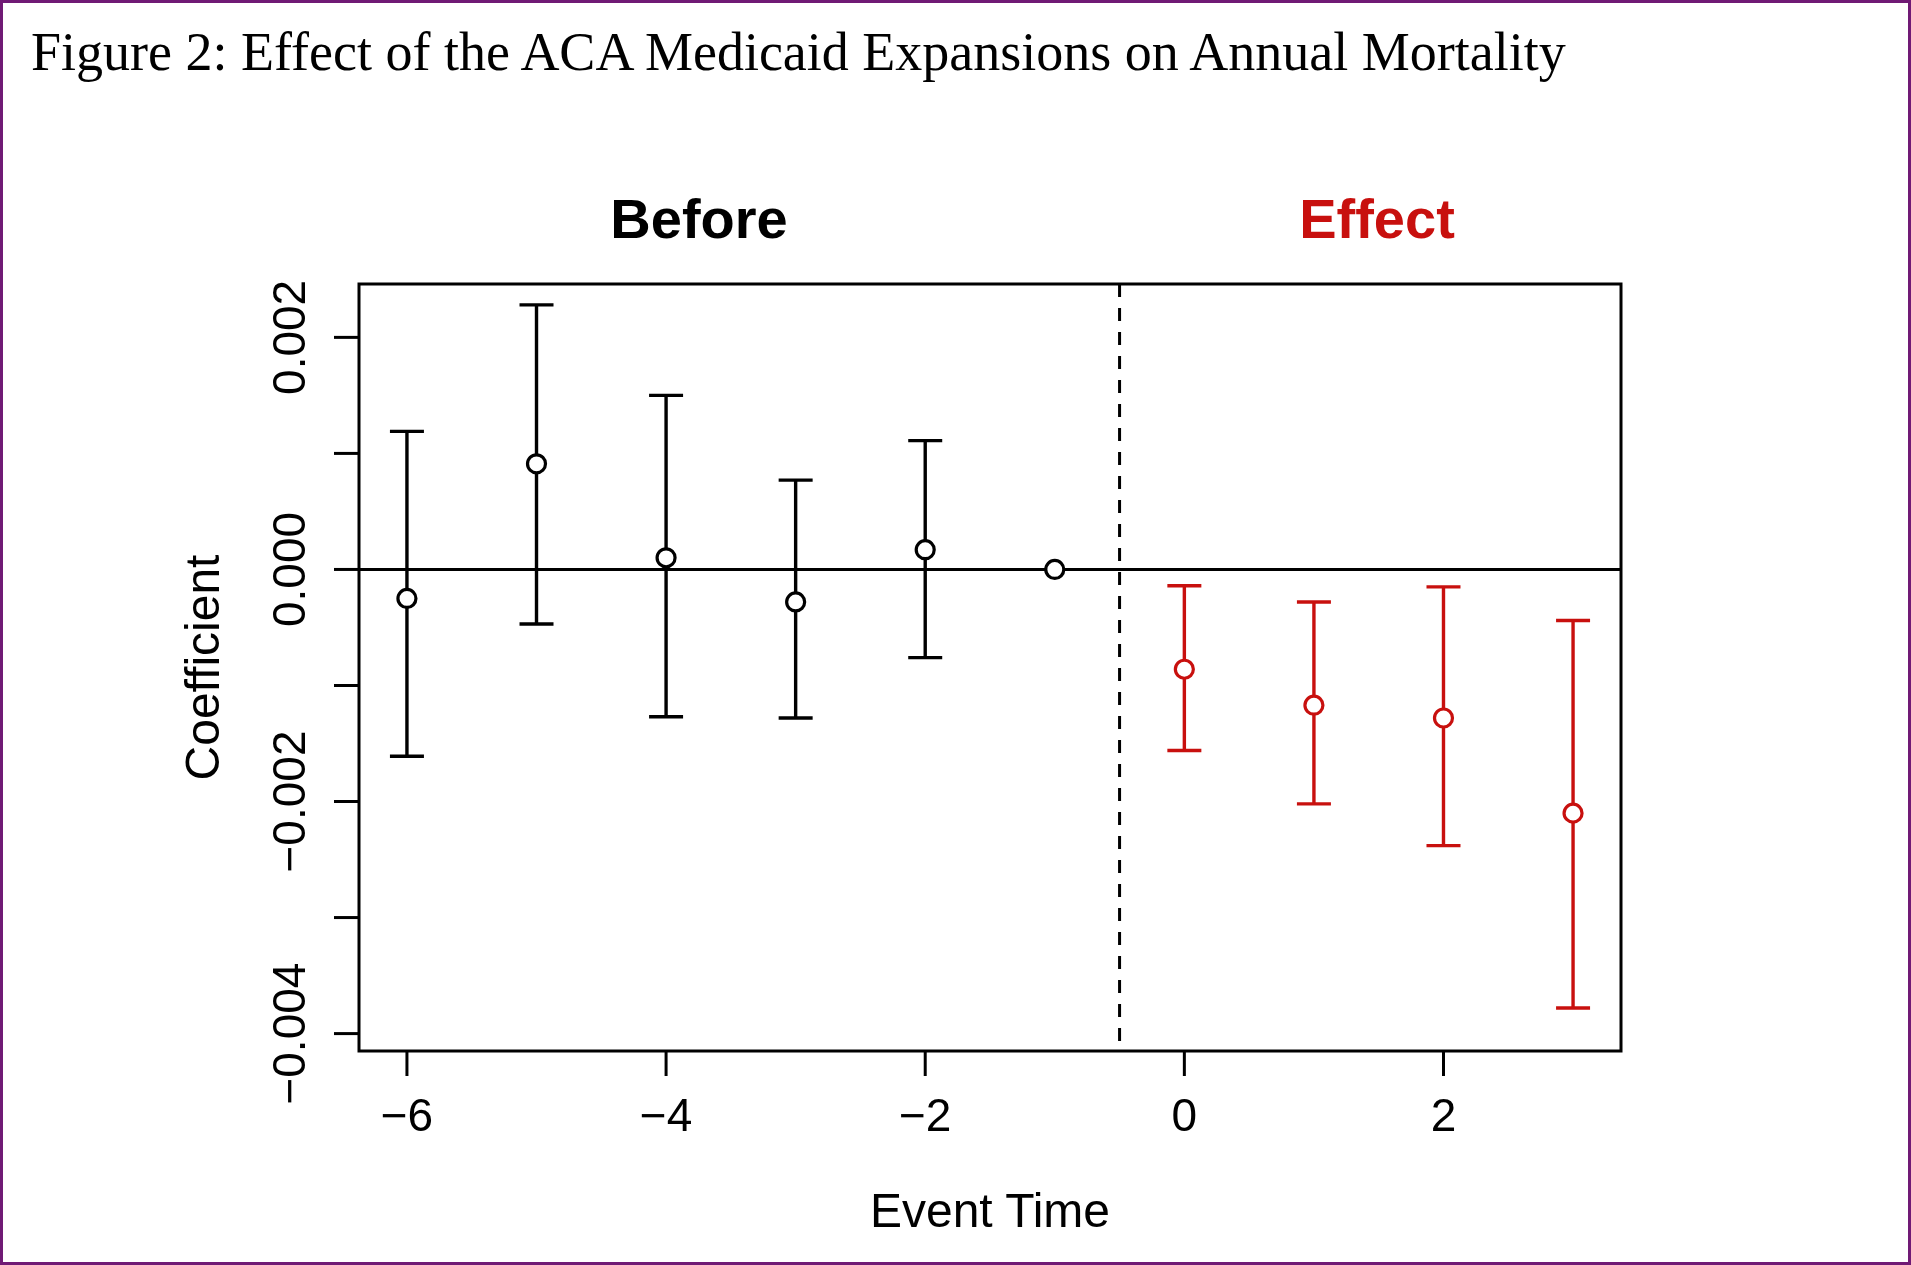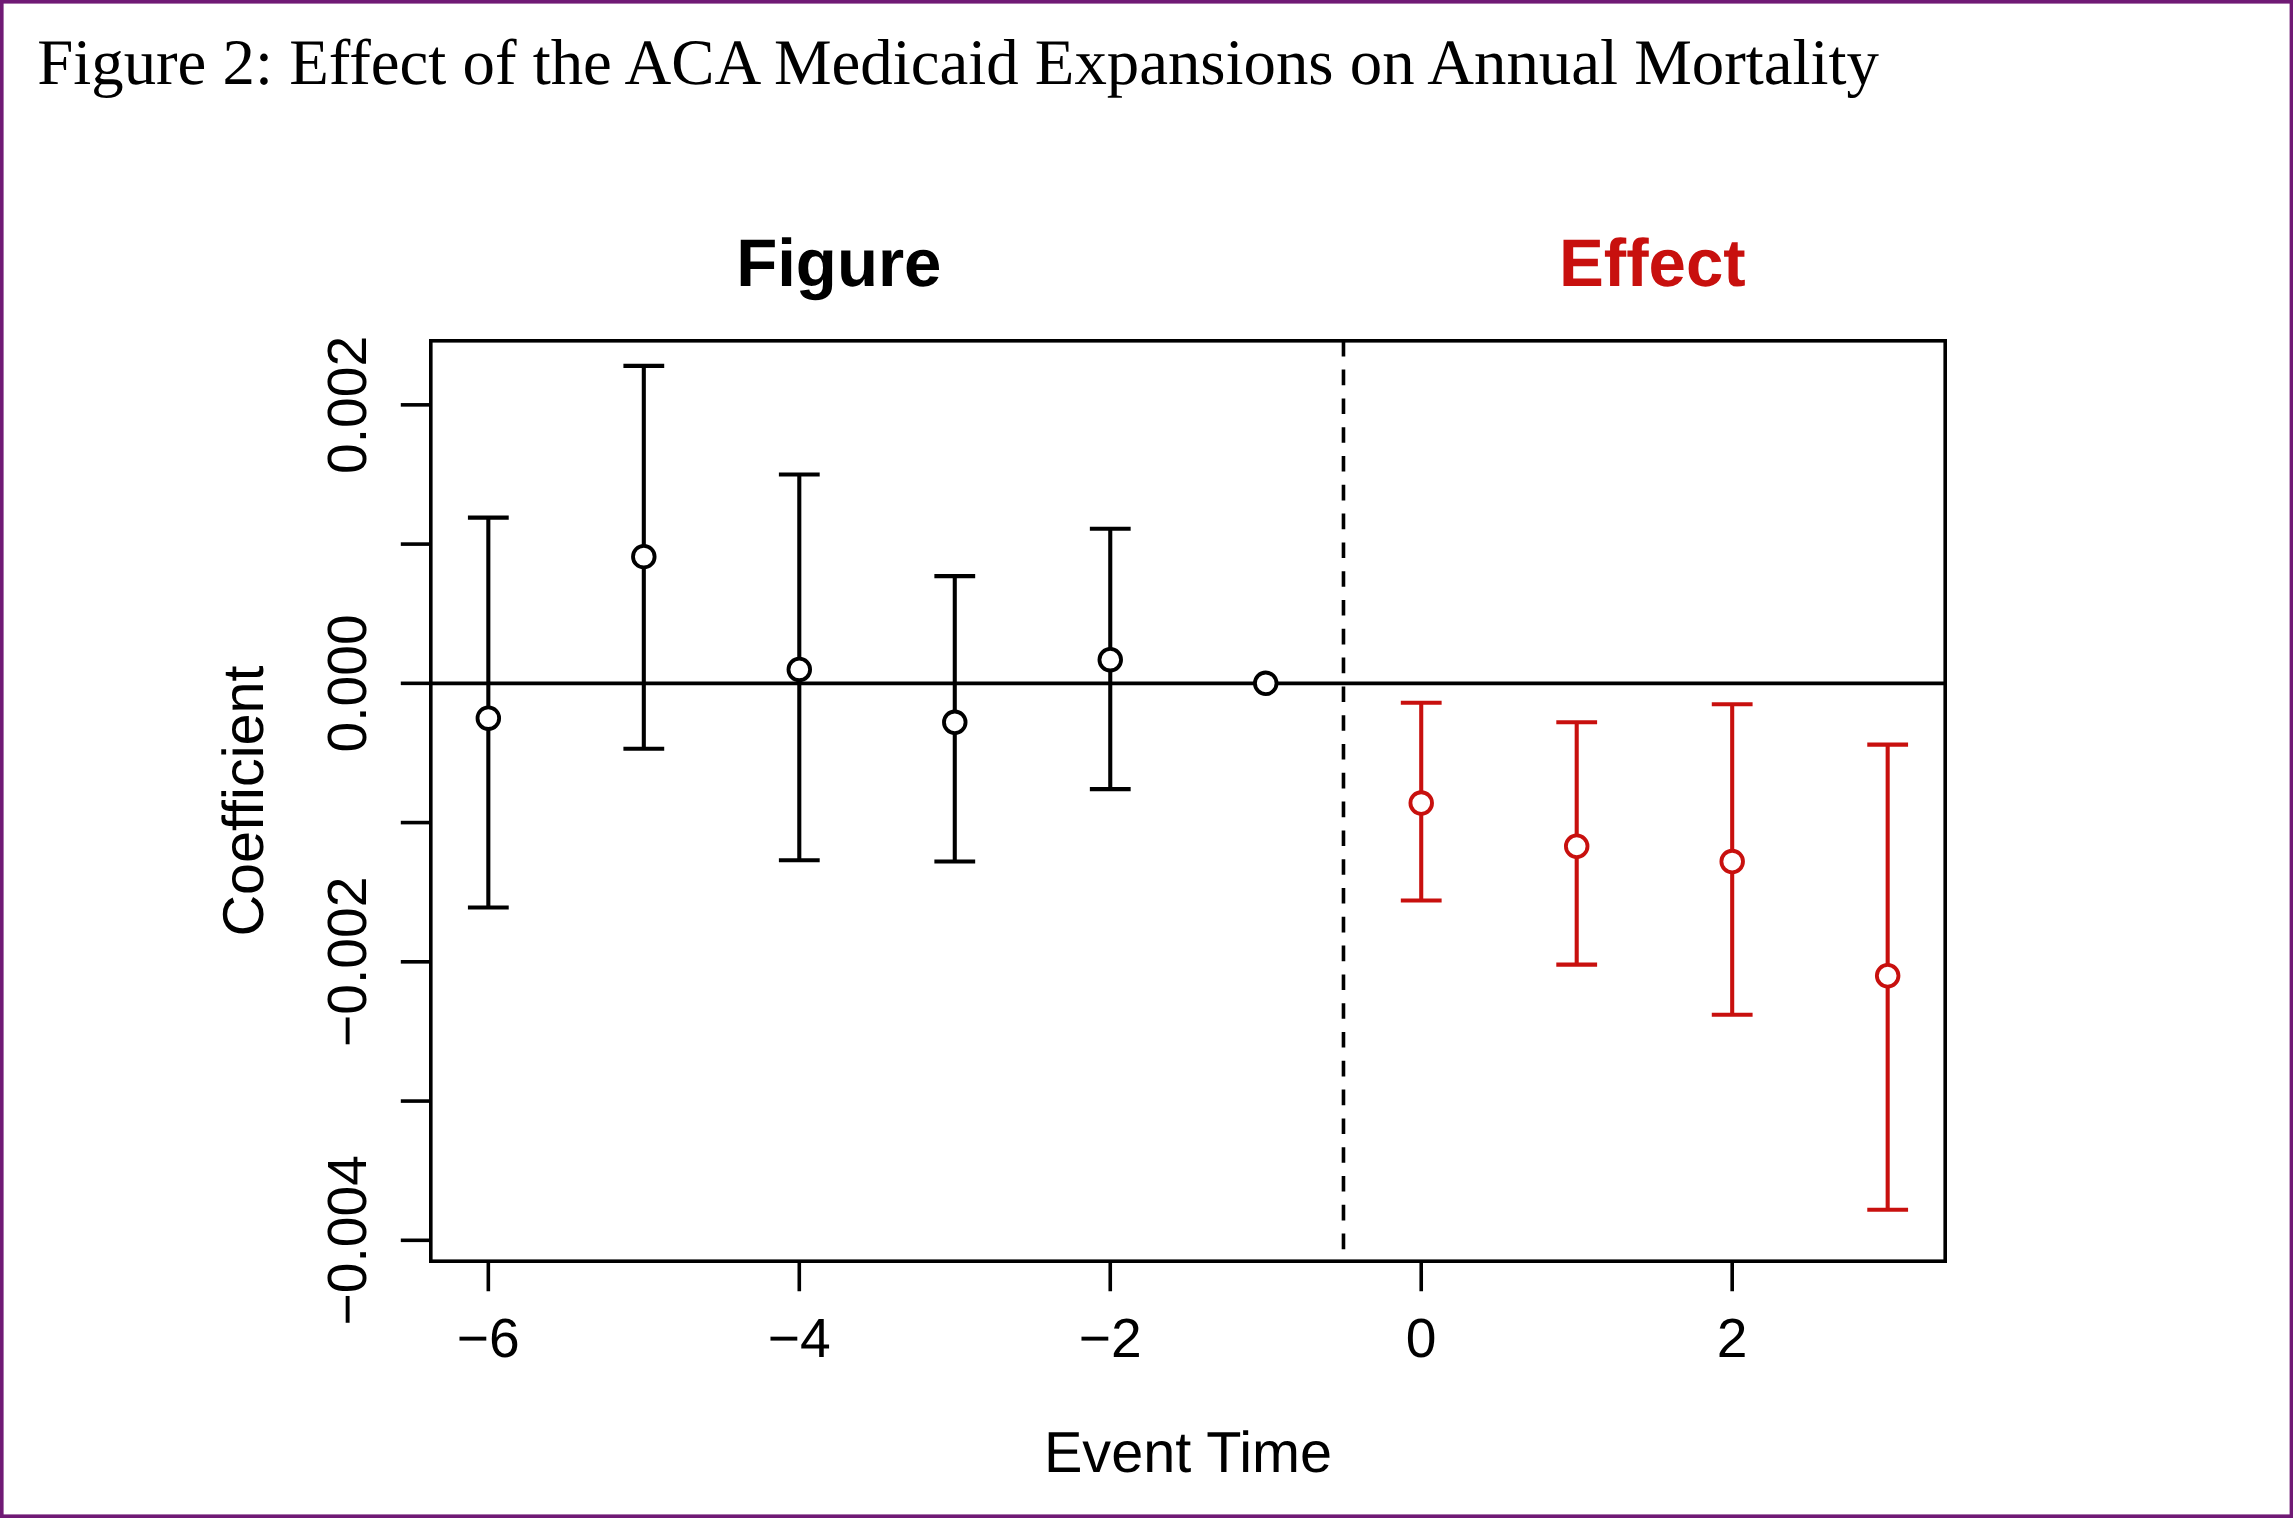--- a/index.html
+++ b/index.html
@@ -46,21 +46,21 @@
     font-family: "Liberation Sans", sans-serif;
     fill: #000000;
   }
 </style>
 </head>
 <body>
 
 <div class="canvas">
   <div class="fig-title">Figure 2: Effect of the ACA Medicaid Expansions on Annual Mortality</div>
 
-  <div class="period-label before" style="color: rgb(0, 0, 0);">Figure</div>
+  <div class="period-label before" style="color: rgb(0, 0, 0);">Before</div>
 
   <div class="period-label after" style="color: rgb(200, 16, 14);">Effect</div>
 
   <svg class="plot" viewBox="0 0 1911 1265" xmlns="http://www.w3.org/2000/svg">
       <line x1="356" y1="566.4493192133132" x2="1618" y2="566.4493192133132" stroke="#000000" stroke-width="3"></line>
       <line x1="1116.5687885010266" y1="281" x2="1116.5687885010266" y2="1048" stroke="#000000" stroke-width="3" stroke-dasharray="13 11"></line>
       <rect x="356" y="281" width="1262" height="767" fill="none" stroke="#000000" stroke-width="3"></rect>
       <line x1="331" y1="334.37670196671706" x2="356" y2="334.37670196671706" stroke="#000000" stroke-width="3"></line>
       <text transform="translate(302 334.37670196671706) rotate(-90)" text-anchor="middle" font-size="46">0.002</text>
       <line x1="331" y1="450.4130105900151" x2="356" y2="450.4130105900151" stroke="#000000" stroke-width="3"></line>

